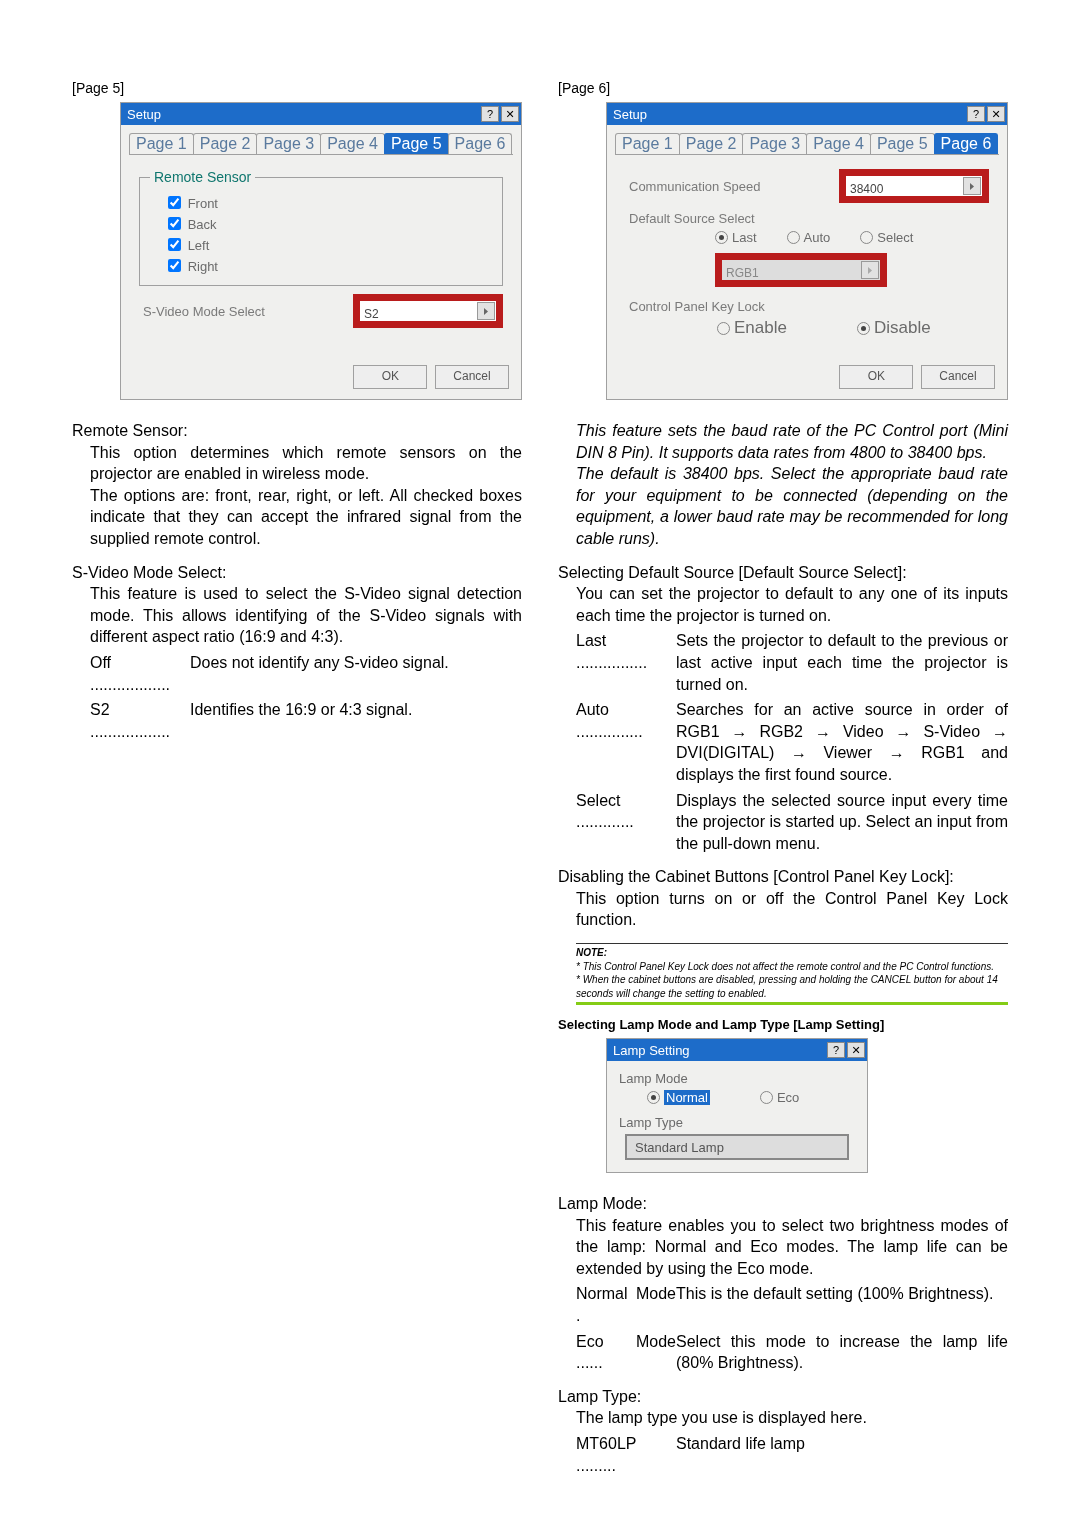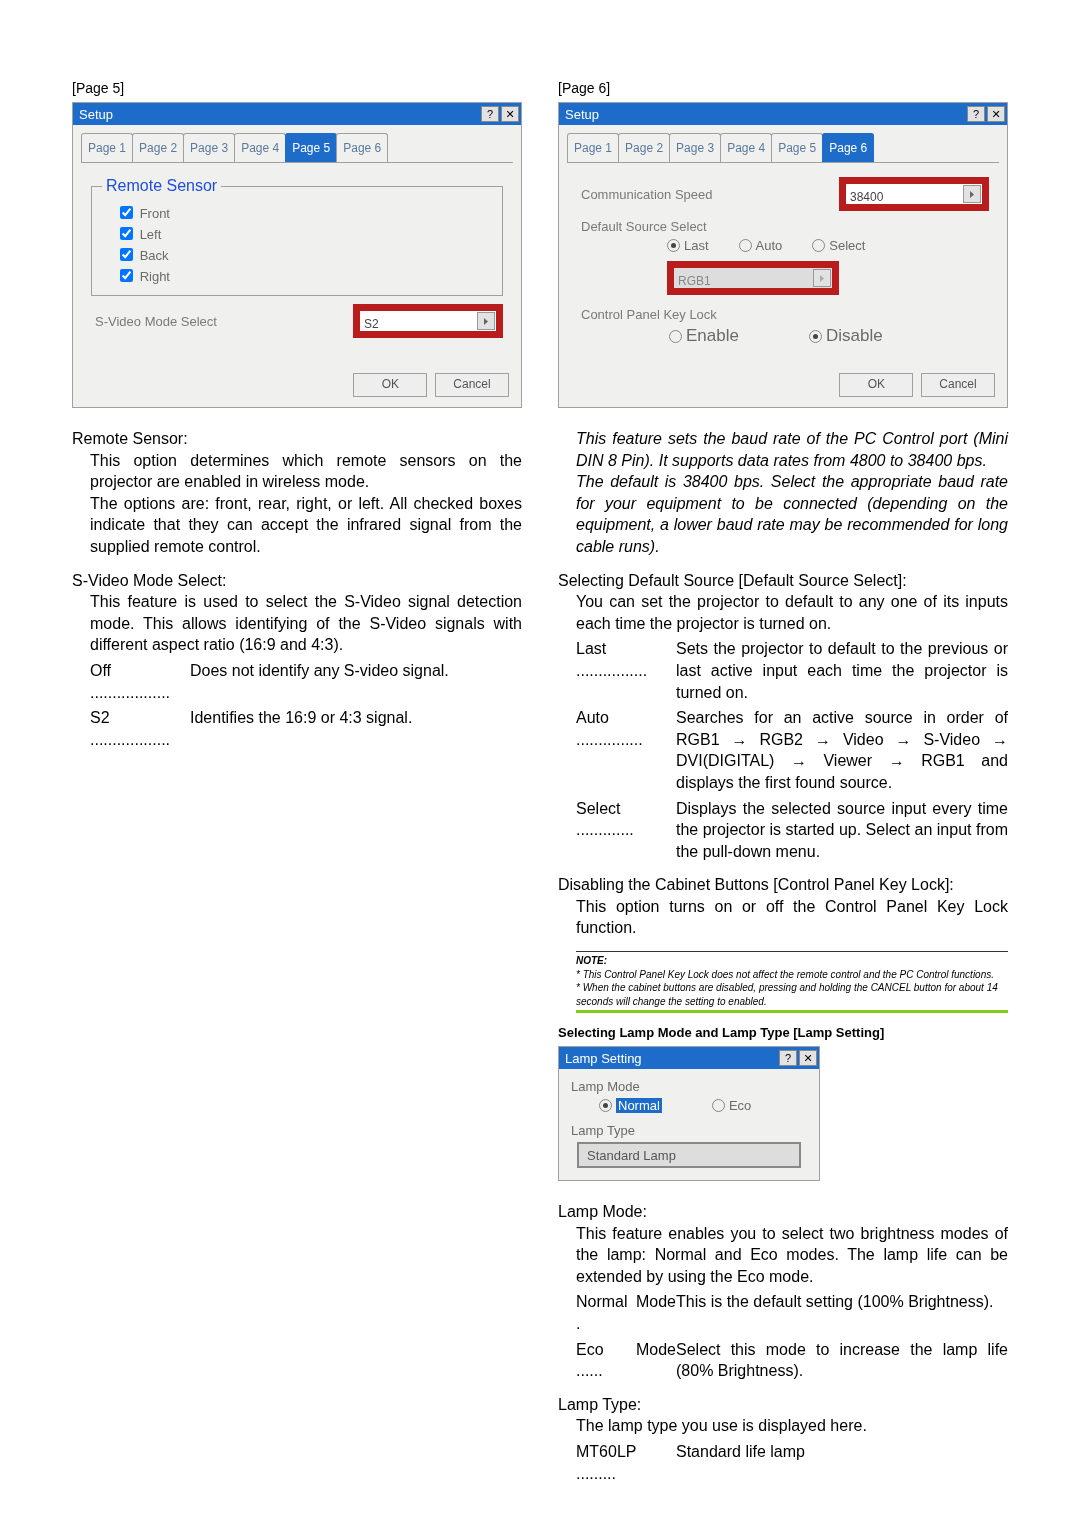--- a/index.html
+++ b/index.html
@@ -1,30 +1,30 @@
 <!DOCTYPE html>
 <html><head>
 <meta charset="utf-8">
 <style>
   body { font-family: Arial, Helvetica, sans-serif; background: #fff; width: 1080px; margin: 0; font-size: 13px; color: #000; }
   .page { padding: 80px 72px 40px 72px; display: flex; gap: 36px; }
   .col { flex: 1; min-width: 0; }
   .caption { font-size: 14px; margin-bottom: 6px; }
-  .dialog { border: 1px solid #a0a0a0; background: #f0f0ee; margin-bottom: 20px; }
+  .dialog { border: 1px solid #a0a0a0; background: #f0f0ee; margin-bottom: 20px; margin-left: 48px; }
   .dialog.small { width: 260px; }
   .titlebar { background: #1d6cc9; color: #fff; display: flex; align-items: center; height: 22px; font-size: 13px; }
   .titlebar .t-title { flex: 1; padding-left: 6px; }
   .t-btn { width: 18px; height: 16px; background: #e2e2e2; color: #000; border: 1px solid #888; margin-right: 2px; display: flex; align-items: center; justify-content: center; font-size: 11px; line-height: 1; box-sizing: border-box; }
   .tabs { display: flex; padding: 8px 8px 0 8px; gap: 0; }
-  .tab { border: 1px solid #a0a0a0; border-bottom: none; background: #f0f0ee; padding: 7px 6px; font-size: 12px; color: #5a7a9e; border-top-left-radius: 3px; border-top-right-radius: 3px; position: relative; }
+  .tab { border: 1px solid #a0a0a0; border-bottom: none; background: #f0f0ee; padding: 1px 6px; font-size: 16px; color: #5a7a9e; border-top-left-radius: 3px; border-top-right-radius: 3px; position: relative; }
   .tab.active { background: #1d6cc9; color: #fff; border-color: #1d6cc9; }
   .tab + .tab { margin-left: -1px; }
   .dialog-body { padding: 6px 10px 10px 10px; min-height: 188px; position: relative; border-top: 1px solid #a0a0a0; margin: 0 8px; }
   fieldset { border: 1px solid #a0a0a0; margin: 8px 0; padding: 6px 10px 8px 10px; color: #7a7a7a; }
-  legend { color: #1d4ed8; padding: 0 4px; font-size: 16px; }
+  legend { color: #0f766e; padding: 0 4px; font-size: 14px; }
   .check-row { margin: 2px 14px; color: #6b6b6b; font-size: 13px; }
   .check-row input { vertical-align: -1px; }
   .field-row { display: flex; align-items: center; margin: 8px 0 4px 4px; color: #7a7a7a; font-size: 13px; }
   .field-label { flex: 1; }
   .select-box { border: 7px solid #b91c1c; background: #fff; height: 20px; width: 128px; display: flex; align-items: flex-end; padding: 0 4px; font-size: 12px; color: #444; position: relative; }
   .select-box.disabled { background: #ddd; color: #888; }
   .select-arrow { width: 16px; height: 16px; border: 1px solid #999; background: #e2e2e2; display: flex; align-items: center; justify-content: center; position: absolute; right: 1px; top: 1px; }
   .select-arrow svg { width: 6px; height: 9px; }
   .radio-row { display: flex; gap: 30px; margin: 4px 0 8px 90px; color: #6b6b6b; font-size: 13px; }
   .radio-row2 { display: flex; gap: 70px; margin: 4px 0 8px 92px; color: #6b6b6b; font-size: 17px; }
@@ -67,22 +67,22 @@
         <div class="tab">Page 2</div>
         <div class="tab">Page 3</div>
         <div class="tab">Page 4</div>
         <div class="tab active">Page 5</div>
         <div class="tab">Page 6</div>
       </div>
       <div class="dialog-body">
         <fieldset>
           <legend>Remote Sensor</legend>
           <div class="check-row"><input type="checkbox" checked="" style=""> <span>Front</span></div>
+          <div class="check-row"><input type="checkbox" checked="" style=""> <span>Back</span></div>
           <div class="check-row"><input type="checkbox" checked="" style=""> <span>Left</span></div>
-          <div class="check-row"><input type="checkbox" checked="" style=""> <span>Back</span></div>
           <div class="check-row"><input type="checkbox" checked="" style=""> <span>Right</span></div>
         </fieldset>
         <div class="field-row">
           <span class="field-label">S-Video Mode Select</span>
           <span class="select-box">
             <span>S2</span>
             <span class="select-arrow">
               <svg viewBox="0 0 6 9">
                   <path d="M1 1 L5 4.5 L1 8 Z" fill="#666"></path>
                 </svg>

